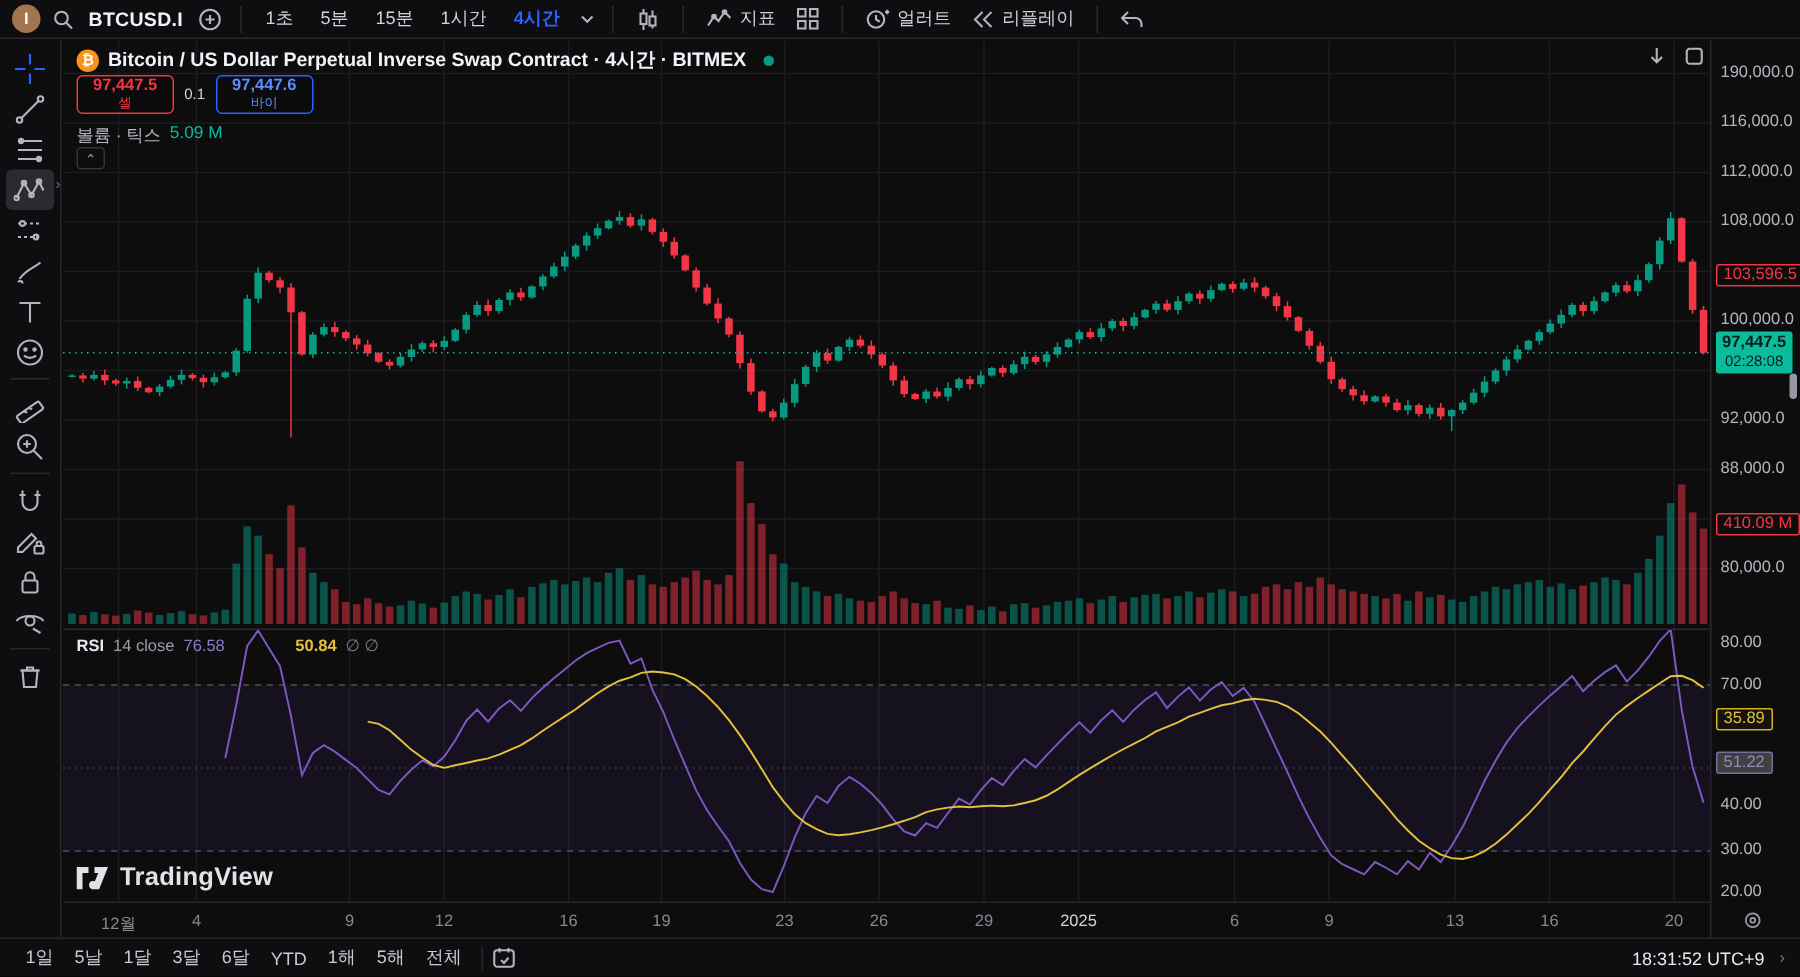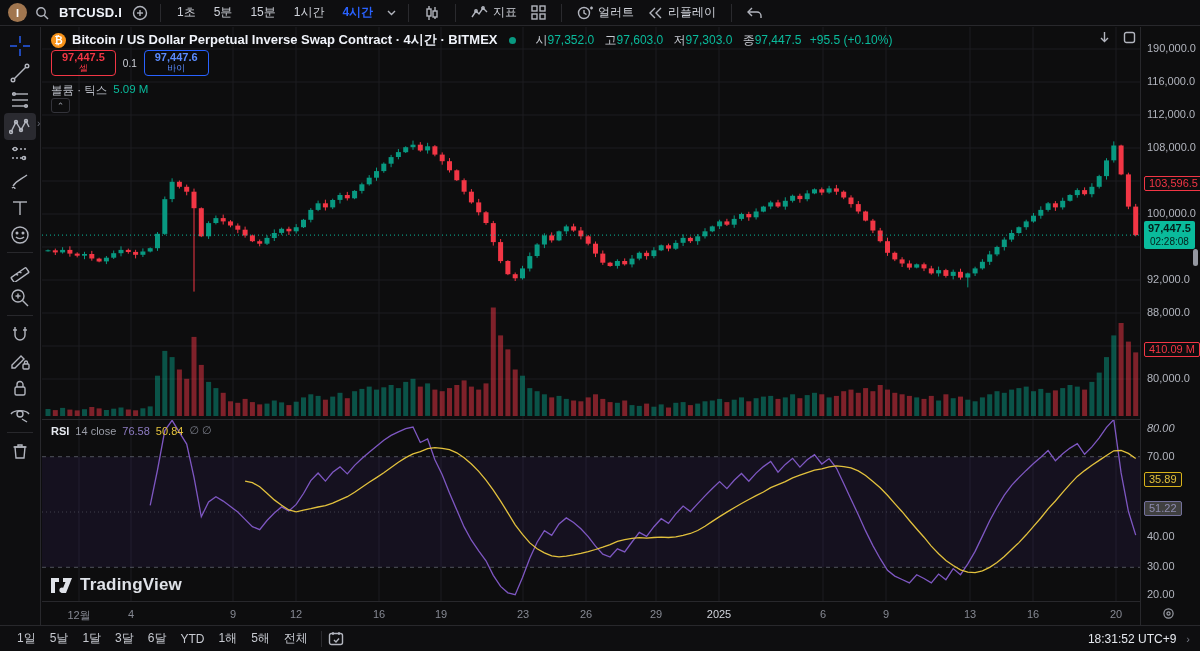--- a/index.html
+++ b/index.html
@@ -70,21 +70,21 @@
   .spread { font-size:10px; color:#d1d4dc; margin:0 7px; }
   .legend3 { position:absolute; top:56px; left:9px; z-index:15; font-size:11.5px; color:#b8bbc4; display:flex; gap:6px; }
   .legend3 .vval { color:#0abb9c; }
   .collapse-btn { position:absolute; top:71px; left:9px; width:19px; height:15px; border:1px solid #33333a;
     border-radius:3px; color:#9a9da6; font-size:9px; display:flex; align-items:center; justify-content:center; z-index:15; cursor:pointer; }
   .hdr-icons { position:absolute; top:4px; left:1056px; display:flex; gap:12px; z-index:15; color:#87898f; }
   .rsi-legend { position:absolute; top:397px; left:9px; z-index:15; font-size:11px; display:flex; gap:6px; align-items:center; }
   .rsi-legend .nm { color:#e6e9ef; font-weight:bold; }
   .rsi-legend .pr { color:#9b9ea8; }
   .rsi-legend .v1 { color:#8e7cc3; }
-  .rsi-legend .v2 { color:#e2c13d; font-weight:normal; }
+  .rsi-legend .v2 { color:#e2c13d; font-weight:bold;margin-left:41px; }
   .rsi-legend .emp { color:#787b86; }
   .tv-logo { position:absolute; top:548px; left:9px; display:flex; align-items:center; gap:7px; z-index:15; }
   .tv-logo .txt { color:#dfe2e8; font-weight:bold; font-size:17px; letter-spacing:.2px; }
   
   .bottombar { position:absolute; bottom:0; left:0; right:0; height:26px; background:#0e0e10;
     border-top:1px solid #28282c; display:flex; align-items:center; padding:0 10px; z-index:30; }
   .range-btn { font-size:12px; color:#c7cad1; padding:2px 7px; border-radius:3px; cursor:pointer; }
   .bb-sep { width:1px; height:16px; background:#2a2a2e; margin:0 6px; }
   .bb-right { margin-left:auto; display:flex; align-items:center; gap:10px; }
   .clock { color:#e6e9ef; font-size:12px; font-weight:normal; }
@@ -806,27 +806,20 @@
         <line x1="0" y1="147.3" x2="1098" y2="147.3" stroke="#6b6e79" stroke-dasharray="4,4" opacity="0.7"></line>
         <line x1="0" y1="92.0" x2="1098" y2="92.0" stroke="#6b6e79" stroke-dasharray="1,3" opacity="0.5"></line>
         <polyline points="108.2,85.3 115.5,50.0 122.8,10.6 130.1,0.3 137.4,12.4 144.7,24.1 152.0,57.4 159.3,96.8 166.6,82.0 173.9,76.8 181.2,81.1 188.5,86.6 195.8,92.0 203.1,99.4 210.4,106.6 217.7,109.6 225.0,100.5 232.3,93.0 239.6,86.9 246.9,90.9 254.2,84.4 261.5,73.5 268.8,60.6 276.1,53.0 283.4,61.1 290.7,52.3 298.0,46.9 305.3,53.9 312.6,45.4 319.9,38.5 327.2,32.2 334.5,26.3 341.8,20.3 349.1,15.4 356.4,11.9 363.7,8.6 371.0,7.0 378.3,22.5 385.6,19.0 392.9,39.8 400.2,54.7 407.5,73.0 414.8,90.1 422.1,106.9 429.4,120.2 436.7,130.8 444.0,140.8 451.3,155.3 458.6,166.4 465.9,172.8 473.2,174.7 480.5,157.5 487.8,138.2 495.1,122.2 502.4,110.7 509.7,115.3 517.0,103.9 524.3,97.9 531.6,102.5 538.9,108.8 546.2,116.6 553.5,126.2 560.8,134.2 568.1,137.0 575.4,128.8 582.7,131.9 590.0,122.0 597.3,112.4 604.6,116.4 611.9,106.7 619.2,98.7 626.5,103.4 633.8,93.9 641.1,86.1 648.4,91.6 655.7,83.6 663.0,75.9 670.3,68.5 677.6,61.6 684.9,68.6 692.2,60.2 699.5,53.5 706.8,61.2 714.1,53.1 721.4,46.6 728.7,41.5 736.0,52.1 743.3,44.4 750.6,38.3 757.9,47.1 765.2,39.7 772.5,34.7 779.8,44.0 787.1,38.6 794.4,48.0 801.7,63.5 809.0,79.2 816.3,94.7 823.6,110.9 830.9,125.6 838.2,138.7 845.5,150.3 852.8,156.1 860.1,159.5 867.4,162.9 874.7,154.7 882.0,158.5 889.3,162.9 896.6,154.1 903.9,159.7 911.2,148.6 918.5,154.7 925.8,143.8 933.1,131.4 940.4,116.1 947.7,100.7 955.0,87.2 962.3,75.1 969.6,65.4 976.9,57.6 984.2,50.4 991.5,43.6 998.8,37.3 1006.1,30.6 1013.4,40.8 1020.7,33.8 1028.0,28.1 1035.3,23.6 1042.6,34.3 1049.9,26.9 1057.2,17.8 1064.5,7.3 1071.8,-0.4 1079.1,52.9 1086.4,91.3 1093.7,115.1 " fill="none" stroke="#7e57c2" stroke-width="1.3"></polyline>
         <polyline points="203.1,61.1 210.4,62.6 217.7,66.8 225.0,73.3 232.3,79.9 239.6,85.2 246.9,90.0 254.2,91.9 261.5,90.2 268.8,88.7 276.1,87.0 283.4,85.6 290.7,83.1 298.0,79.9 305.3,76.7 312.6,72.3 319.9,67.2 327.2,62.3 334.5,57.6 341.8,52.8 349.1,47.4 356.4,42.2 363.7,37.6 371.0,33.8 378.3,31.6 385.6,28.6 392.9,27.7 400.2,28.3 407.5,29.6 414.8,32.8 422.1,37.7 429.4,44.0 436.7,51.4 444.0,60.1 451.3,70.1 458.6,81.1 465.9,92.8 473.2,104.8 480.5,114.4 487.8,122.9 495.1,128.8 502.4,132.8 509.7,135.9 517.0,136.8 524.3,136.2 531.6,134.9 538.9,133.4 546.2,131.6 553.5,129.5 560.8,127.2 568.1,124.7 575.4,121.4 582.7,119.6 590.0,118.4 597.3,117.7 604.6,118.1 611.9,117.5 619.2,117.1 626.5,117.5 633.8,116.9 641.1,115.3 648.4,113.5 655.7,110.5 663.0,106.3 670.3,101.4 677.6,96.6 684.9,92.1 692.2,87.7 699.5,83.5 706.8,79.5 714.1,75.7 721.4,72.0 728.7,67.6 736.0,64.6 743.3,61.6 750.6,57.8 757.9,55.2 765.2,52.6 772.5,50.2 779.8,48.9 787.1,46.8 794.4,45.9 801.7,46.6 809.0,47.9 816.3,50.9 823.6,55.5 830.9,61.5 838.2,67.7 845.5,75.2 852.8,83.6 860.1,91.7 867.4,100.5 874.7,109.0 882.0,117.2 889.3,126.1 896.6,133.7 903.9,140.5 911.2,145.5 918.5,149.8 925.8,152.1 933.1,152.6 940.4,150.9 947.7,147.4 955.0,142.5 962.3,136.4 969.6,129.5 976.9,122.6 984.2,114.8 991.5,106.3 998.8,98.0 1006.1,88.8 1013.4,81.0 1020.7,72.4 1028.0,64.1 1035.3,56.4 1042.6,50.6 1049.9,45.3 1057.2,40.4 1064.5,35.5 1071.8,30.8 1079.1,30.5 1086.4,33.4 1093.7,38.5 " fill="none" stroke="#e2c13d" stroke-width="1.3"></polyline>
       </svg>
 
     <div class="legend1">
       <span class="btc-ic">₿</span>
       <span class="title">Bitcoin / US Dollar Perpetual Inverse Swap Contract · 4시간 · BITMEX</span>
       <span class="mkt-dot"></span>
-      <span class="ohlc">
-        <span class="lbl">시</span><span class="val">97,352.0</span>
-        <span class="lbl">고</span><span class="val">97,603.0</span>
-        <span class="lbl">저</span><span class="val">97,303.0</span>
-        <span class="lbl">종</span><span class="val">97,447.5</span>
-        <span class="chg">+95.5 (+0.10%)</span>
-      </span>
     </div>
 
     <div class="legend2">
       <div class="trade-btn sell">
         <div class="px">97,447.5</div>
         <div class="lb">셀</div>
       </div>
       <span class="spread">0.1</span>
       <div class="trade-btn buy">
         <div class="px">97,447.6</div>
@@ -899,21 +892,21 @@
         <div class="axis-tick" style="top: 48px;">116,000.0</div>
         <div class="axis-tick" style="top: 81px;">112,000.0</div>
         <div class="axis-tick" style="top: 114px;">108,000.0</div>
         <div class="axis-tick" style="top: 180px;">100,000.0</div>
         <div class="axis-tick" style="top: 246px;">92,000.0</div>
         <div class="axis-tick" style="top: 279px;">88,000.0</div>
         <div class="axis-tick" style="top: 345px;">80,000.0</div>
         <div class="p-label red" style="top: 149.329px;">103,596.5</div>
         <div class="p-label current" style="top: 194.058px;">97,447.5<br><span class="cd">02:28:08</span></div>
         <div class="p-label red" style="top: 315px;">410.09 M</div>
-        <div class="axis-tick" style="top: 395px; font-style: italic;">80.00</div>
+        <div class="axis-tick" style="top: 395px;">80.00</div>
         <div class="axis-tick" style="top: 422.66px;">70.00</div>
         <div class="axis-tick" style="top: 503px;">40.00</div>
         <div class="axis-tick" style="top: 533.3px;">30.00</div>
         <div class="axis-tick" style="top: 560.96px;">20.00</div>
         <div class="p-label yellow" style="top: 444.922px;">35.89</div>
         <div class="p-label purple" style="top: 473.605px;">51.22</div>
       </div>
   </div>
 
   <div class="bottombar">

